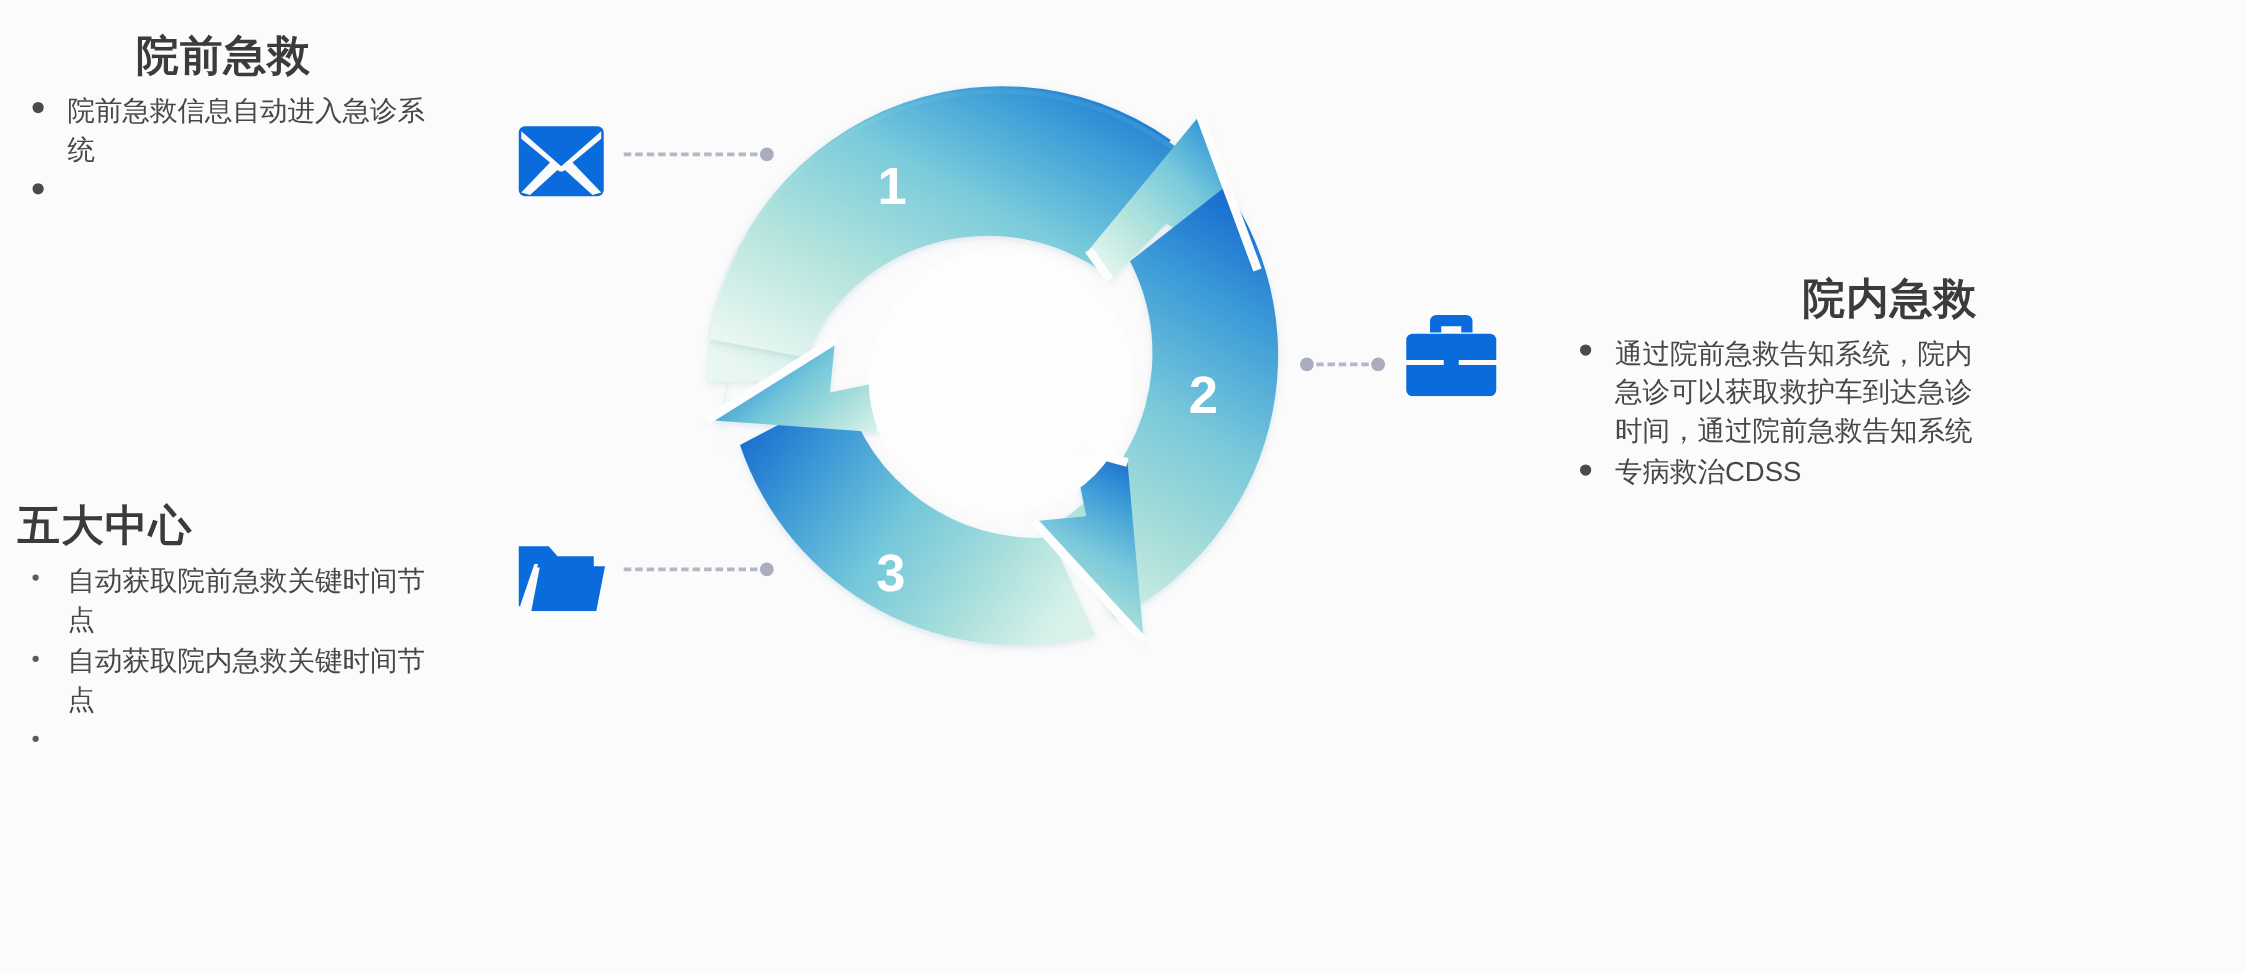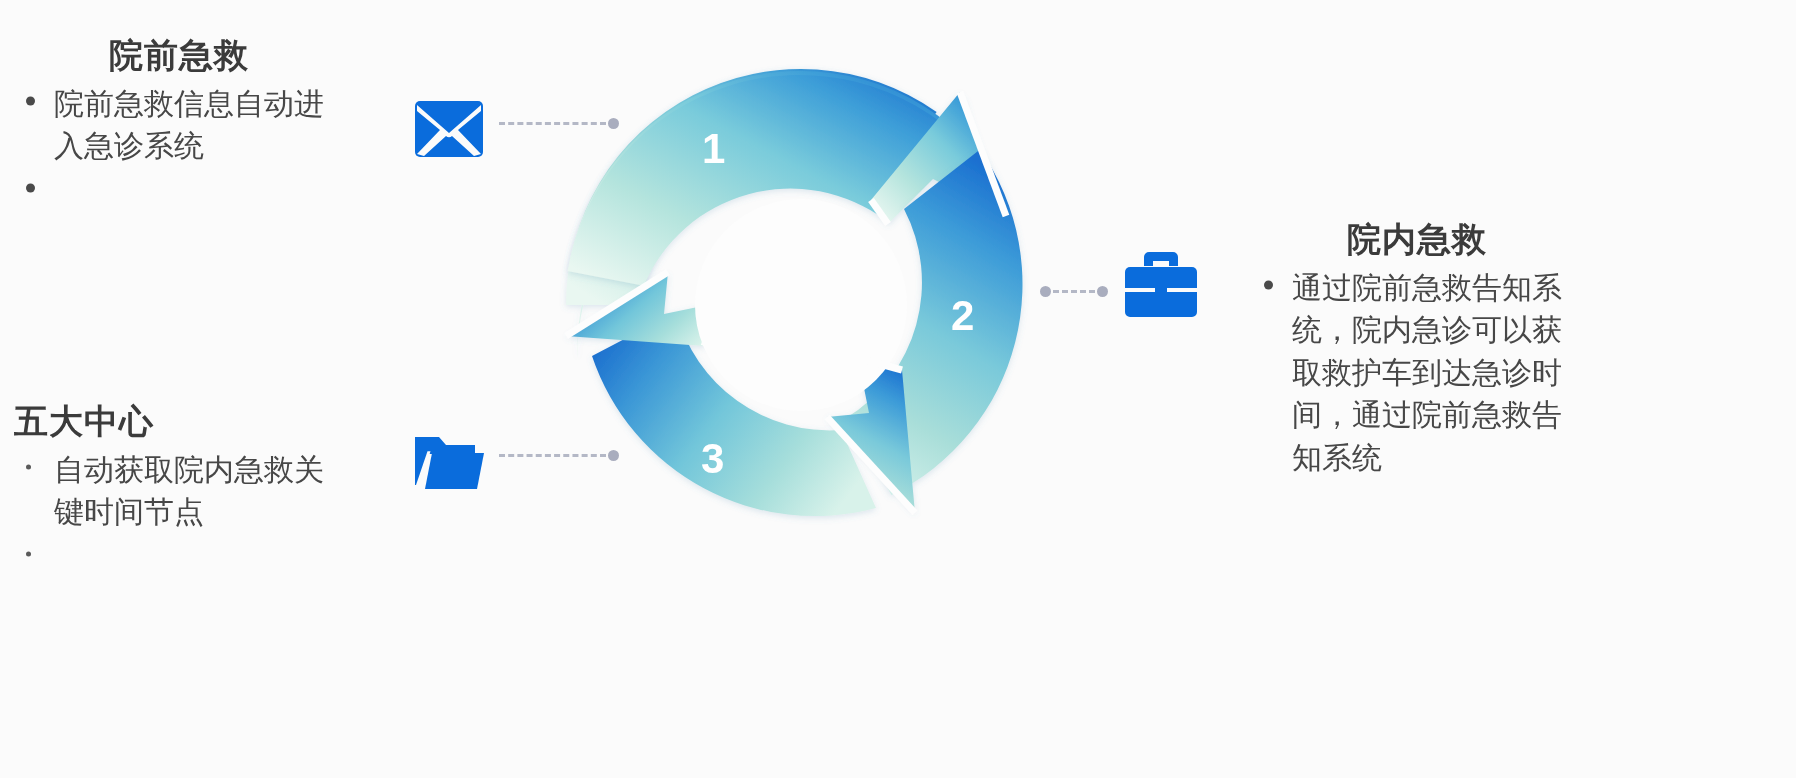--- a/index.html
+++ b/index.html
@@ -20,44 +20,44 @@
     font-weight:bold;
     color:#3b3b3b;
     letter-spacing:1px;
     line-height:1.25;
   }
   .block ul{
     margin:0;padding:0;list-style:none;
   }
   .block li{
     position:relative;
-    font-size:30px;
+    font-size:22px;
     line-height:1.42;
     color:#474747;
     margin-bottom:2px;
     padding-left:40px;
   }
   .block li .bullet{
     position:absolute;left:12px;top:0.62em;
     width:9px;height:9px;border-radius:50%;
     background:#4a4a4a;
     transform:translateY(-50%);
   }
   .block li.small-bullet .bullet{
     width:5px;height:5px;background:#5a5a5a;
   }
 
-  #block-prehospital{left:14px;top:34px;width:330px;text-align:left;}
+  #block-prehospital{left:14px;top:24px;width:330px;text-align:left;}
   #block-prehospital h2{text-align:center;}
 
   #block-centers{left:14px;top:400px;width:330px;text-align:left;}
   #block-centers h2{}
 
   #block-inhospital{left:1252px;top:218px;width:330px;text-align:left;}
-  #block-inhospital h2{text-align:center;}
+  #block-inhospital h2{text-align:right;}
 
   
   .conn{position:absolute;height:12px;display:flex;align-items:center;}
   .conn .dot{width:11px;height:11px;border-radius:50%;background:#a9adbe;flex:0 0 auto;}
   .conn .dash{
     flex:1 1 auto;height:0;
     border-top:3px dashed #b4b8c6;
     margin:0 2px;
   }
   #conn-mail{left:497px;top:117px;width:122px;}
@@ -100,34 +100,42 @@
         <span class="bullet"></span>
       </li>
     </ul>
   </div>
 
   <div class="block" id="block-centers">
     <h2>五大中心</h2>
     <ul>
       <li class="small-bullet">
         <span class="bullet"></span>
+        <span>自动获取院前急救关键时间节点</span>
+      </li>
+      <li class="small-bullet">
+        <span class="bullet"></span>
         <span>自动获取院内急救关键时间节点</span>
       </li>
       <li class="small-bullet">
         <span class="bullet"></span>
       </li>
     </ul>
   </div>
 
   <div class="block" id="block-inhospital">
     <h2>院内急救</h2>
     <ul>
       <li>
         <span class="bullet"></span>
         <span>通过院前急救告知系统，院内急诊可以获取救护车到达急诊时间，通过院前急救告知系统</span>
+      </li>
+      <li>
+        <span class="bullet"></span>
+        <span>专病救治CDSS</span>
       </li>
     </ul>
   </div>
 
   <div class="conn" id="conn-mail">
     <span class="dash"></span>
     <span class="dot"></span>
   </div>
 
   <div class="conn" id="conn-folder">

